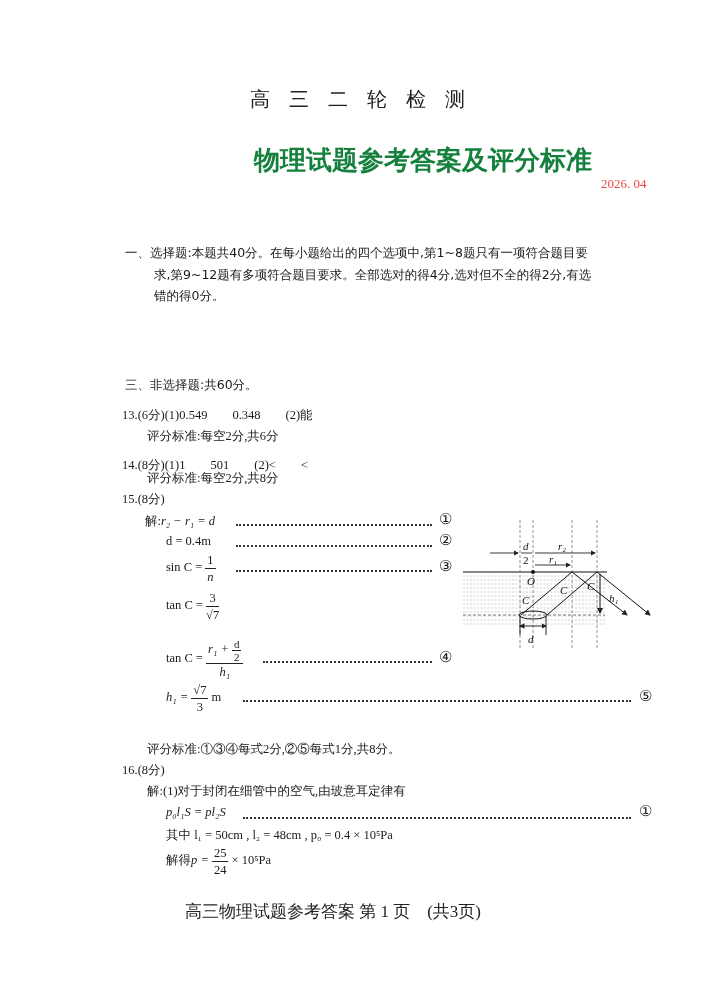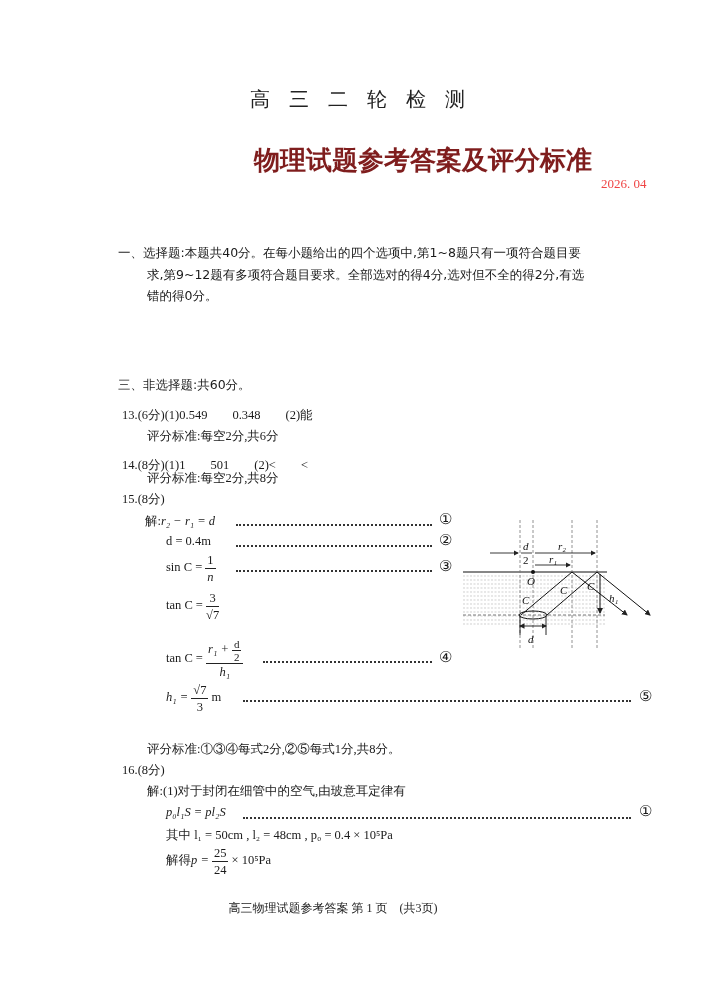--- a/index.html
+++ b/index.html
@@ -2,35 +2,35 @@
 <html><head>
 <meta charset="utf-8">
 <style>
   html, body { margin: 0; padding: 0; background: #ffffff; }
   body { width: 722px; height: 1006px; position: relative; overflow: hidden;
          font-family: "DejaVu Serif", "Liberation Serif", serif; color: #1a1a1a; }
   .abs { position: absolute; }
   .serif { font-family: "Liberation Serif", "DejaVu Serif", serif; }
   .sans { font-family: "DejaVu Sans", "Liberation Sans", sans-serif; }
   .subtitle { left: 0; width: 722px; top: 86px; text-align: center; font-size: 20px; letter-spacing: 7px; color: #222; }
-  .title { left: 254px; top: 143px; font-size: 26px; font-weight: bold; letter-spacing: 0px; color: #7f1d1d; }
+  .title { left: 254px; top: 143px; font-size: 26px; font-weight: bold; letter-spacing: 0px; color: #15803d; }
   .date { left: 601px; top: 176px; font-size: 13px; color: #ef4444; }
-  .sec { font-size: 12.5px; line-height: 21px; color: #1a1a1a; }
+  .sec { font-size: 12.5px; line-height: 21px; color: #1a1a1a; margin-left: 7px; }
   .line { position: absolute; font-size: 12.5px; white-space: nowrap; }
   table.ans { position: absolute; left: 145px; top: 313px; border-collapse: collapse; font-size: 12.5px; }
   table.ans td { border: 1px solid #222; height: 22px; text-align: center; padding: 0; }
   table.ans td.hd { width: 40px; }
   table.ans td.c { width: 36.8px; }
   .dots { position: absolute; border-bottom: 2px dotted #333; height: 0; }
   .circ { position: absolute; font-size: 15px; }
   .frac { display: inline-block; vertical-align: middle; text-align: center; }
   .frac .num { display: block; border-bottom: 1px solid #222; padding: 0 2px; line-height: 16px; }
   .frac .den { display: block; line-height: 16px; }
   i { font-style: italic; margin-top: 46px; }
-  .footer { left: 0; width: 666px; top: 900px; text-align: center; font-size: 12px; color: #222; }
+  .footer { left: 0; width: 666px; top: 900px; text-align: center; font-size: 17px; color: #222; }
 </style>
 </head>
 <body>
 
 <div class="abs subtitle serif">高 三 二 轮 检 测</div>
 <div class="abs title serif">物理试题参考答案及评分标准</div>
 <div class="abs date serif">2026. 04</div>
 
 <div class="abs sec sans" style="left:118px; top:242px; font-weight:500;">一、选择题:本题共40分。在每小题给出的四个选项中,第1~8题只有一项符合题目要</div>
 <div class="abs sec sans" style="left:147px; top:264px;">求,第9~12题有多项符合题目要求。全部选对的得4分,选对但不全的得2分,有选</div>

